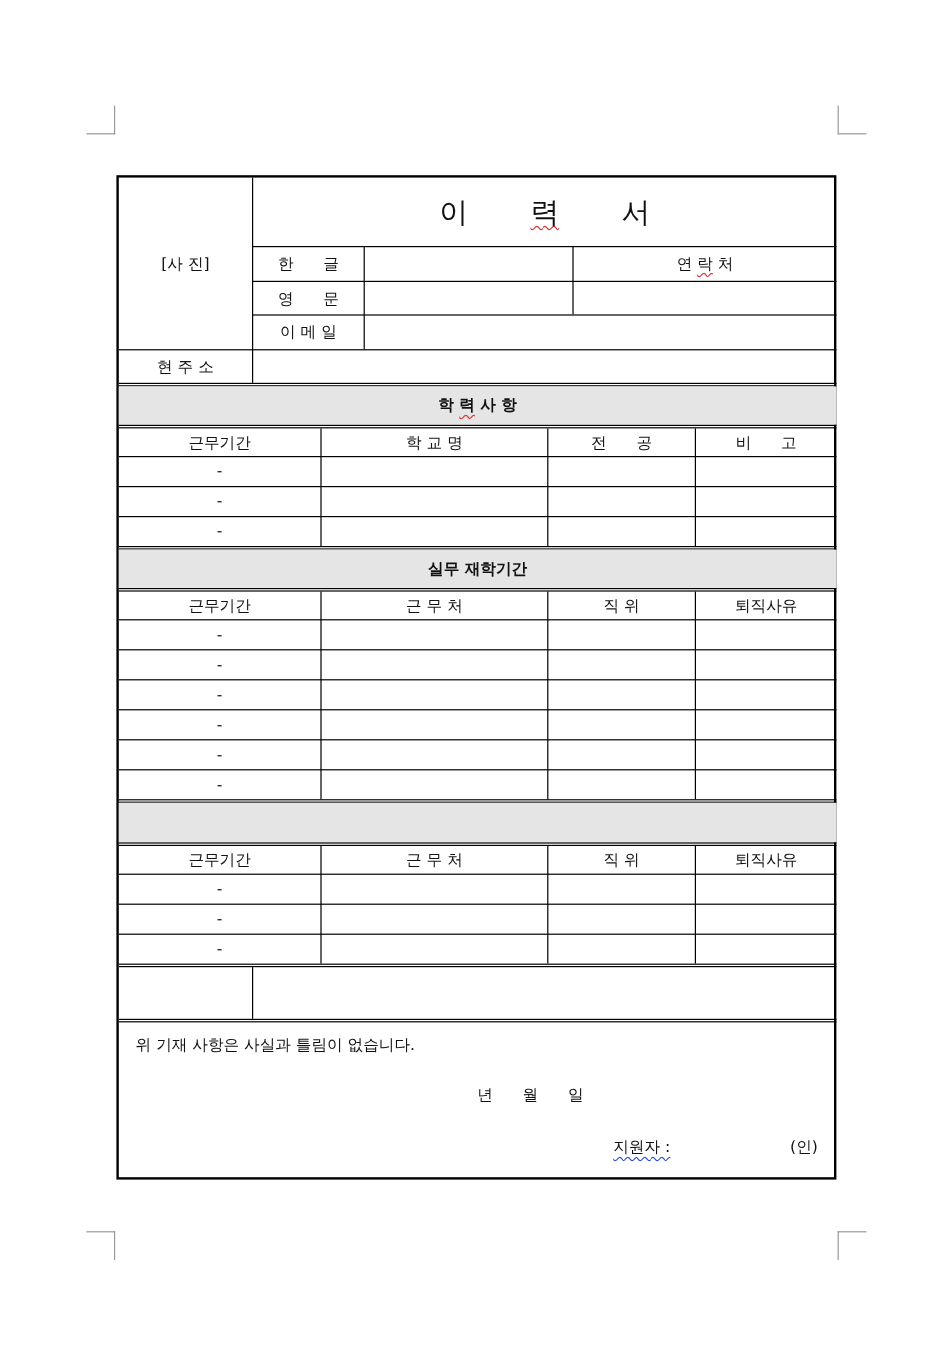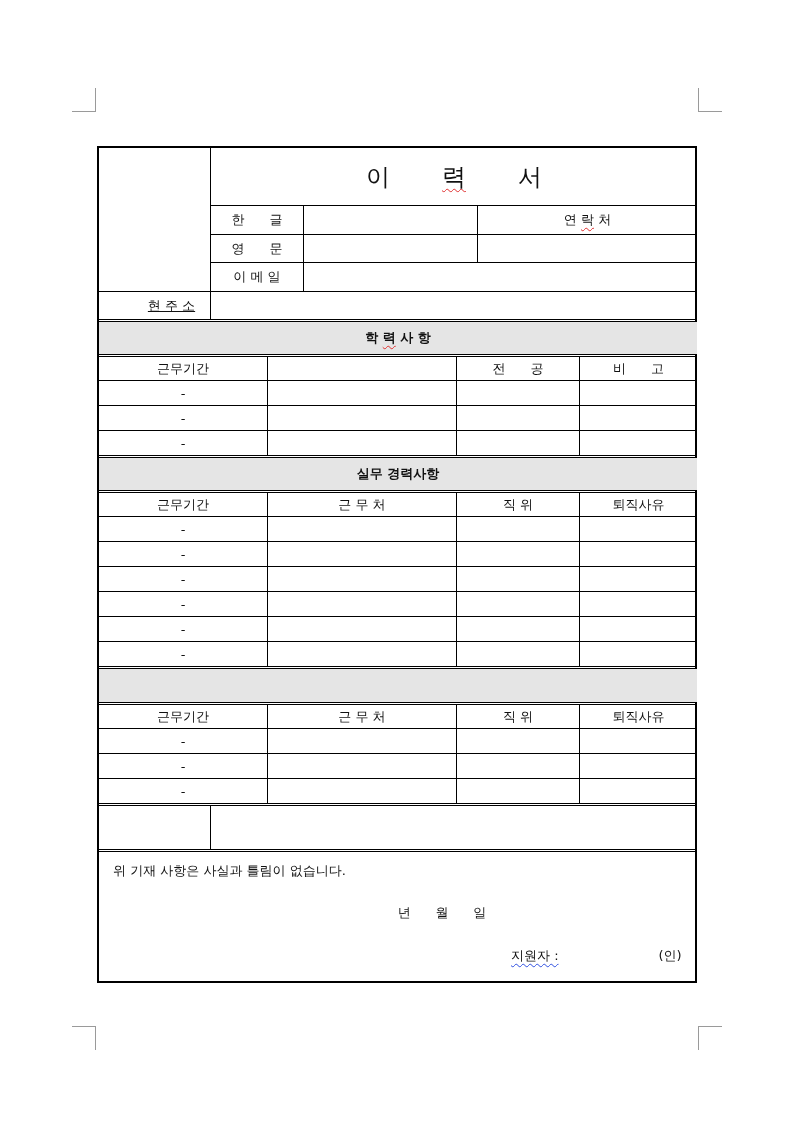--- a/index.html
+++ b/index.html
@@ -29,20 +29,23 @@
 </head>
 <body>
 
 <div class="crop tl"></div>
 <div class="crop tr"></div>
 <div class="crop bl"></div>
 <div class="crop br"></div>
 
 <div class="form">
 
+  <div class="cell" style="left:0;top:0;width:111px;height:143px;">
+    <span>[사 진]</span>
+  </div>
   <div class="vl" style="left:111px;top:0;height:171px;"></div>
 
   <div class="cell title" style="left:112px;top:0;width:486px;height:57px;">
     <span>이</span>
     <span class="spell-red">력</span>
     <span>서</span>
   </div>
   <div class="hl" style="left:111px;top:57px;width:487px;"></div>
 
   <div class="cell" style="left:112px;top:58px;width:92px;height:28px;white-space:pre;">한      글</div>
@@ -56,31 +59,32 @@
 
   <div class="cell" style="left:112px;top:87px;width:92px;height:28px;white-space:pre;">영      문</div>
   <div class="cell" style="left:205px;top:87px;width:173px;height:28px;"></div>
   <div class="cell" style="left:379px;top:87px;width:219px;height:28px;"></div>
   <div class="hl" style="left:111px;top:114px;width:487px;"></div>
 
   <div class="cell" style="left:112px;top:115px;width:92px;height:28px;">이 메 일</div>
   <div class="cell" style="left:205px;top:115px;width:393px;height:28px;"></div>
   <div class="hl" style="left:0;top:143px;width:598px;"></div>
 
-  <div class="cell" style="left:17px;top:144px;width:111px;height:27px;text-decoration:underline;">현 주 소</div>
+  <div class="cell" style="left:0;top:144px;width:111px;height:27px;">현 주 소</div>
   <div class="cell" style="left:112px;top:144px;width:486px;height:27px;"></div>
 
   <div class="dbl" style="left:0;top:171px;width:598px;"></div>
   <div class="gray" style="left:0;top:174px;width:598px;height:32px;"></div>
   <div class="cell sec" style="left:0;top:174px;width:598px;height:32px;white-space:pre;">
     <span>학 </span><span class="spell-red">력</span><span> 사 항</span>
   </div>
   <div class="dbl" style="left:0;top:206px;width:598px;"></div>
 
   <div class="cell" style="left:0;top:209px;width:168px;height:23px;white-space:pre;">근무기간</div>
+  <div class="cell" style="left:169px;top:209px;width:188px;height:23px;white-space:pre;">학 교 명</div>
   <div class="cell" style="left:358px;top:209px;width:122px;height:23px;white-space:pre;">전      공</div>
   <div class="cell" style="left:481px;top:209px;width:117px;height:23px;white-space:pre;">비      고</div>
   <div class="hl" style="left:0;top:232px;width:598px;"></div>
 
   <div class="cell" style="left:0;top:233px;width:168px;height:24px;">-</div>
   <div class="cell" style="left:169px;top:233px;width:188px;height:24px;"></div>
   <div class="cell" style="left:358px;top:233px;width:122px;height:24px;"></div>
   <div class="cell" style="left:481px;top:233px;width:117px;height:24px;"></div>
   <div class="hl" style="left:0;top:257px;width:598px;"></div>
 
@@ -94,21 +98,21 @@
   <div class="cell" style="left:169px;top:283px;width:188px;height:24px;"></div>
   <div class="cell" style="left:358px;top:283px;width:122px;height:24px;"></div>
   <div class="cell" style="left:481px;top:283px;width:117px;height:24px;"></div>
 
   <div class="vl" style="left:168px;top:209px;height:98px;"></div>
   <div class="vl" style="left:357px;top:209px;height:98px;"></div>
   <div class="vl" style="left:480px;top:209px;height:98px;"></div>
 
   <div class="dbl" style="left:0;top:307px;width:598px;"></div>
   <div class="gray" style="left:0;top:310px;width:598px;height:32px;"></div>
-  <div class="cell sec" style="left:0;top:310px;width:598px;height:32px;">실무 경력사항</div>
+  <div class="cell sec" style="left:0;top:310px;width:598px;height:32px;">실무 재학기간</div>
   <div class="dbl" style="left:0;top:342px;width:598px;"></div>
 
   <div class="cell" style="left:0;top:345px;width:168px;height:23px;">근무기간</div>
   <div class="cell" style="left:169px;top:345px;width:188px;height:23px;white-space:pre;">근 무 처</div>
   <div class="cell" style="left:358px;top:345px;width:122px;height:23px;white-space:pre;">직 위</div>
   <div class="cell" style="left:481px;top:345px;width:117px;height:23px;">퇴직사유</div>
   <div class="hl" style="left:0;top:368px;width:598px;"></div>
 
   <div class="cell" style="left:0;top:369px;width:168px;height:24px;">-</div>
   <div class="cell" style="left:169px;top:369px;width:188px;height:24px;"></div>

